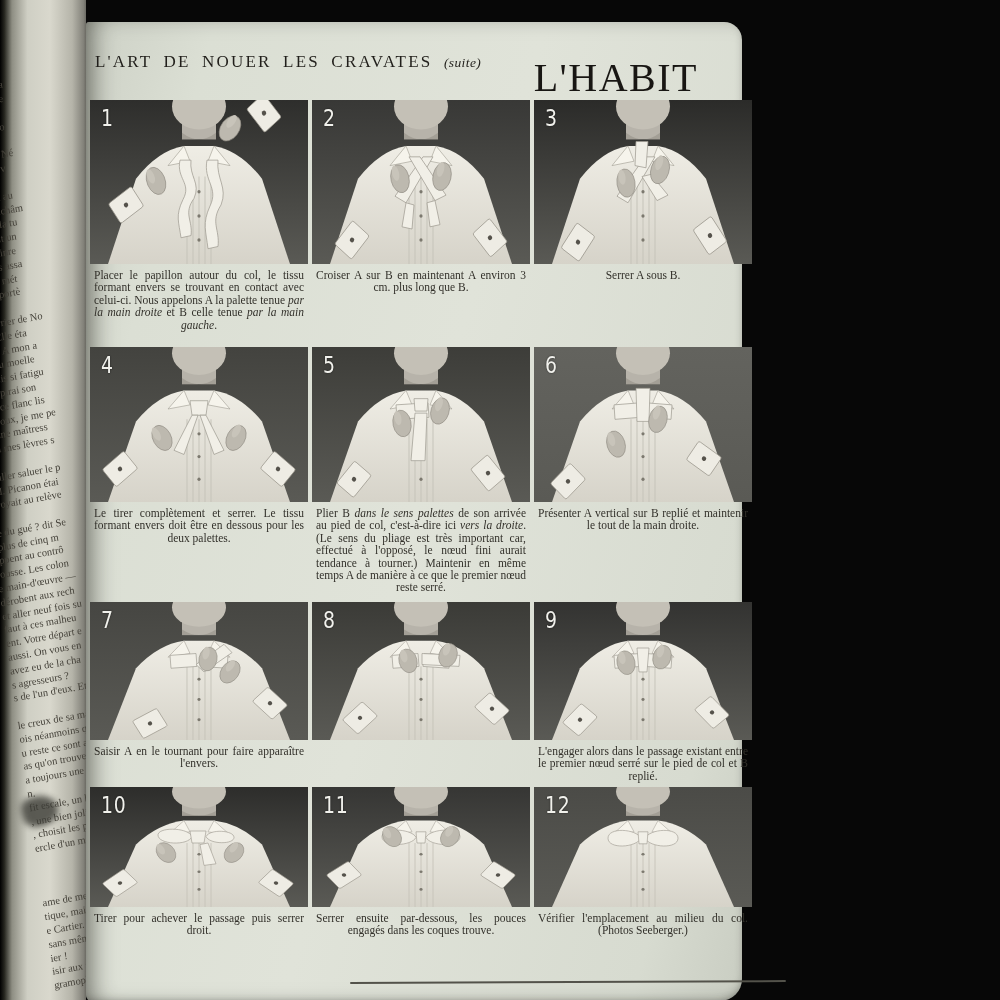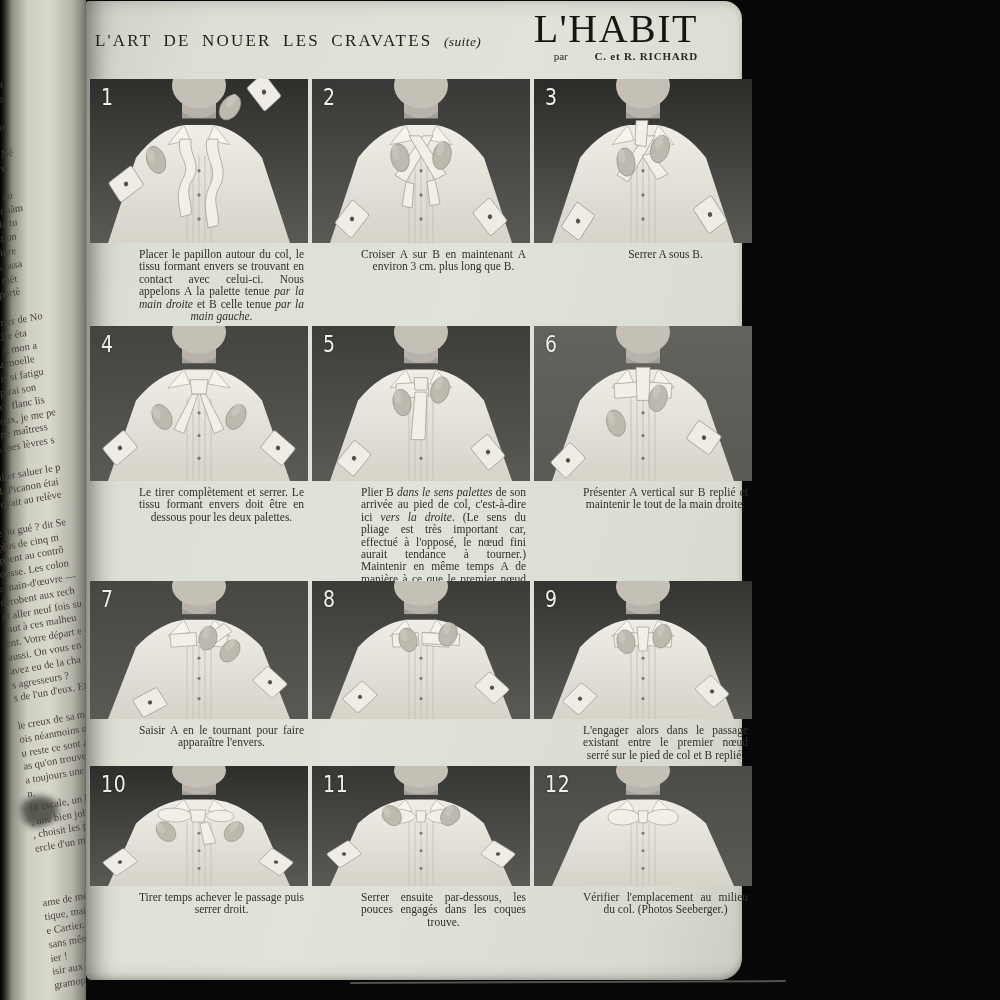--- a/index.html
+++ b/index.html
@@ -17,57 +17,57 @@
     color:#45423a;white-space:nowrap;
   }
   .frag{height:13.8px;}
   .facing-blob{
     position:absolute;left:22px;top:796px;width:36px;height:30px;border-radius:40% 60% 55% 45%;
     background:#3c3c36;filter:blur(3px);transform:rotate(-14deg);opacity:.8;
   }
 
   
   .page{
-    position:absolute;left:86px;top:1px;width:656px;height:979px;
+    position:absolute;left:86px;top:22px;width:656px;height:979px;
     background:linear-gradient(105deg,#cdd1c6,#dbdfd4 14%,#e0e3d9 50%,#d7dbd0 88%,#c9cdc2 100%);
     border-radius:3px 18px 22px 6px;
     box-shadow:inset 16px 0 26px -12px rgba(18,18,12,.6), inset -3px -4px 10px -6px rgba(30,30,25,.5);
   }
   .edge-line{
     position:absolute;left:350px;top:981px;width:436px;height:2px;background:#53524a;
     transform:rotate(-.25deg);border-radius:2px;
   }
 
   
   .hdr-title{
     position:absolute;left:9px;top:30px;
     font:17px "Liberation Serif","DejaVu Serif",serif;
     letter-spacing:2.2px;word-spacing:5px;color:#211f1b;white-space:nowrap;
   }
   .hdr-suite{font-style:italic;font-size:13.5px;letter-spacing:.4px;word-spacing:1px;}
   .hdr-right{position:absolute;right:44px;top:8px;text-align:right;}
-  .hdr-habit{font:400 40px/40px "Liberation Serif","DejaVu Serif",serif;letter-spacing:1.5px;color:#181613;}
+  .hdr-habit{font:400 40px/40px "Liberation Serif","DejaVu Serif",serif;letter-spacing:1.5px;color:#181613;margin-top:28px;}
   .hdr-byline{font:11px "Liberation Serif","DejaVu Serif",serif;color:#2a2823;margin-top:1px;}
   .hdr-byline b{letter-spacing:.8px;margin-left:24px;}
 
   
   .row{position:absolute;left:4px;display:flex;gap:4px;}
   .fig{width:218px;display:flex;flex-direction:column;margin:0;}
   .photo{position:relative;height:var(--ph);background:#333;overflow:hidden;}
   .photo svg{position:absolute;inset:0;width:100%;height:100%;display:block;}
   .num{
     position:absolute;left:11px;top:7px;
     font:400 23px/23px "DejaVu Sans","Liberation Sans",sans-serif;
     color:#f1f1ec;transform:scaleX(.82);transform-origin:left top;letter-spacing:1px;
     text-shadow:0 0 2px rgba(0,0,0,.6);
   }
   .cap{
     margin-top:5px;padding:0 4px;
     font:11.5px/12.4px "Liberation Serif","DejaVu Serif",serif;
-    color:#32302a;text-align:justify;text-align-last:center;margin-left:45px;
+    color:#32302a;text-align:justify;text-align-last:center;
   }
   .cap i{font-style:italic;}
 </style>
 </head>
 <body>
 
 <div class="facing">
   <div class="facing-text" id="facing-text">
       <div class="frag">er un effort à G</div>
       <div class="frag">galop. On galop</div>
@@ -700,21 +700,21 @@
               <ellipse rx="9" ry="13" fill="#bdb9af" stroke="#8f8b82" stroke-width="0.6"></ellipse>
               <ellipse cx="-3" cy="-6" rx="3.5" ry="7" fill="#c8c4ba"></ellipse>
             </g>
             <g transform="translate(186,120) rotate(40)">
               <rect x="-14" y="-11" width="28" height="22" rx="2" fill="#eeece4" stroke="#9a968c" stroke-width="0.7"></rect>
               <circle r="2.2" fill="#55524b"></circle>
             </g>
   </svg>
       <span class="num">10</span>
     </div>
-    <figcaption class="cap">Tirer temps achever le passage puis serrer droit.</figcaption>
+    <figcaption class="cap">Tirer pour achever le passage puis serrer droit.</figcaption>
   </figure>
 
   <figure class="fig">
     <div class="photo" style="--ph: 120px;">
           <svg viewBox="0 0 218 150" preserveAspectRatio="none" xmlns="http://www.w3.org/2000/svg">
   <defs>
     <linearGradient id="bg11" x1="0" y1="0" x2="0" y2="1">
                 <stop offset="0" stop-color="#363634"></stop>
                 <stop offset="1" stop-color="#5a5a55"></stop>
               </linearGradient>

